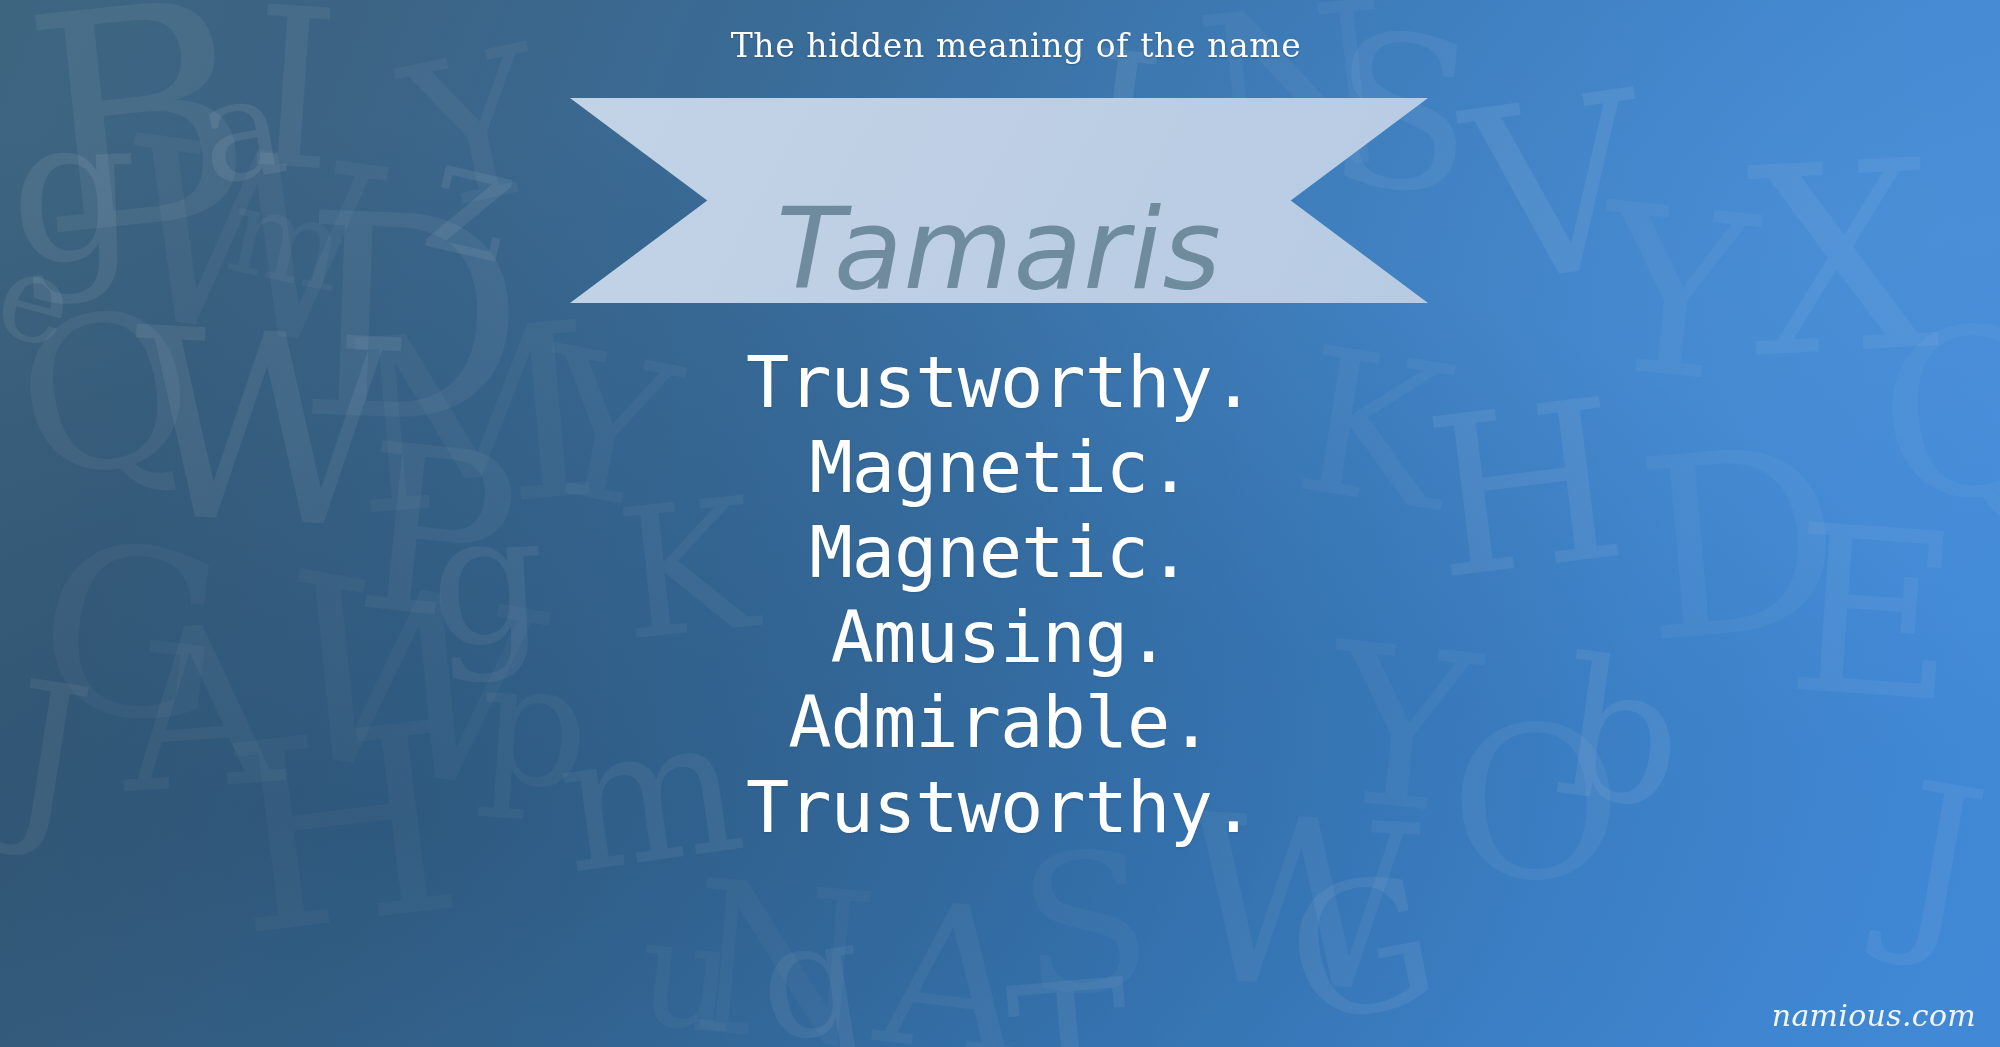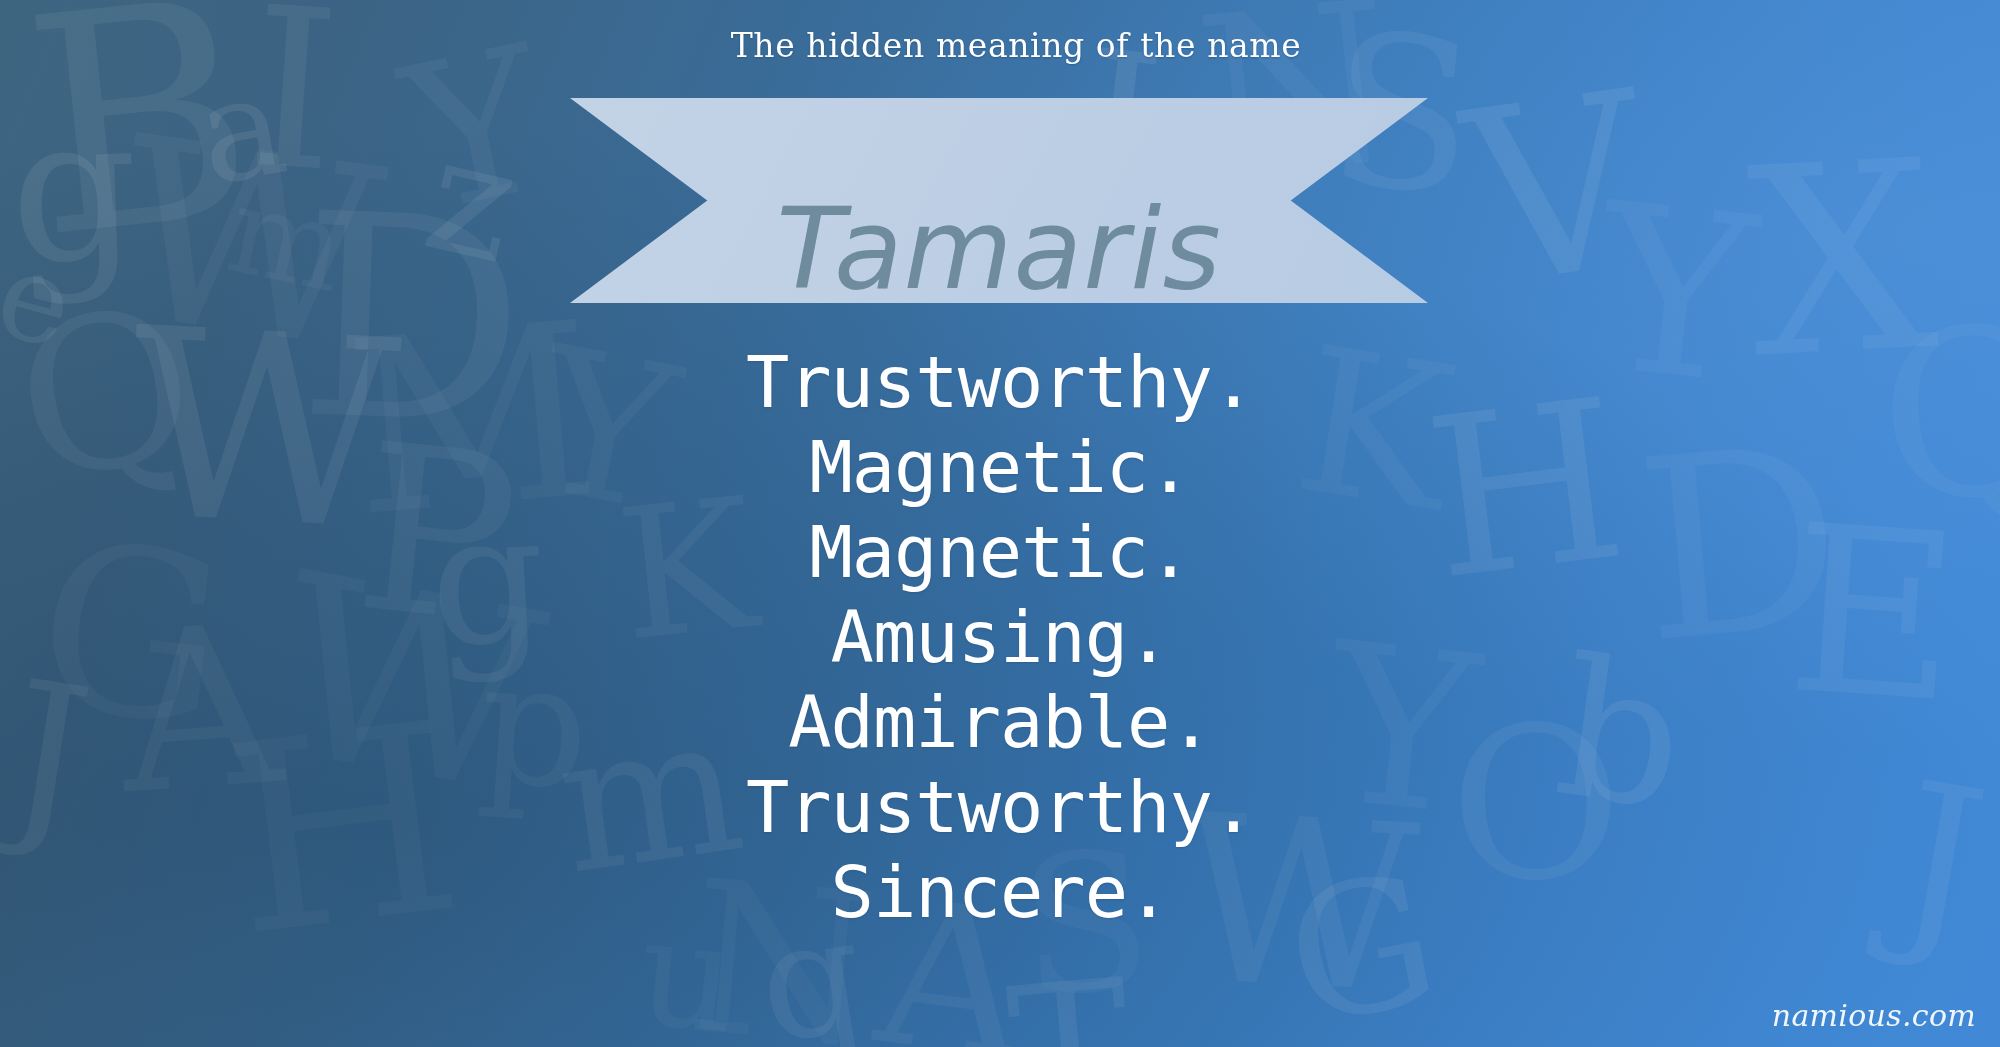--- a/index.html
+++ b/index.html
@@ -202,18 +202,17 @@
     </div>
   </div>
 
   <div id="traits">
     <span class="trait">Trustworthy.</span>
     <span class="trait">Magnetic.</span>
     <span class="trait">Magnetic.</span>
     <span class="trait">Amusing.</span>
     <span class="trait">Admirable.</span>
     <span class="trait">Trustworthy.</span>
-    <span class="trait">Sincere.</span>
   </div>
 
   <div id="watermark">namious.com</div>
 
 </div>
 
 </body></html>

